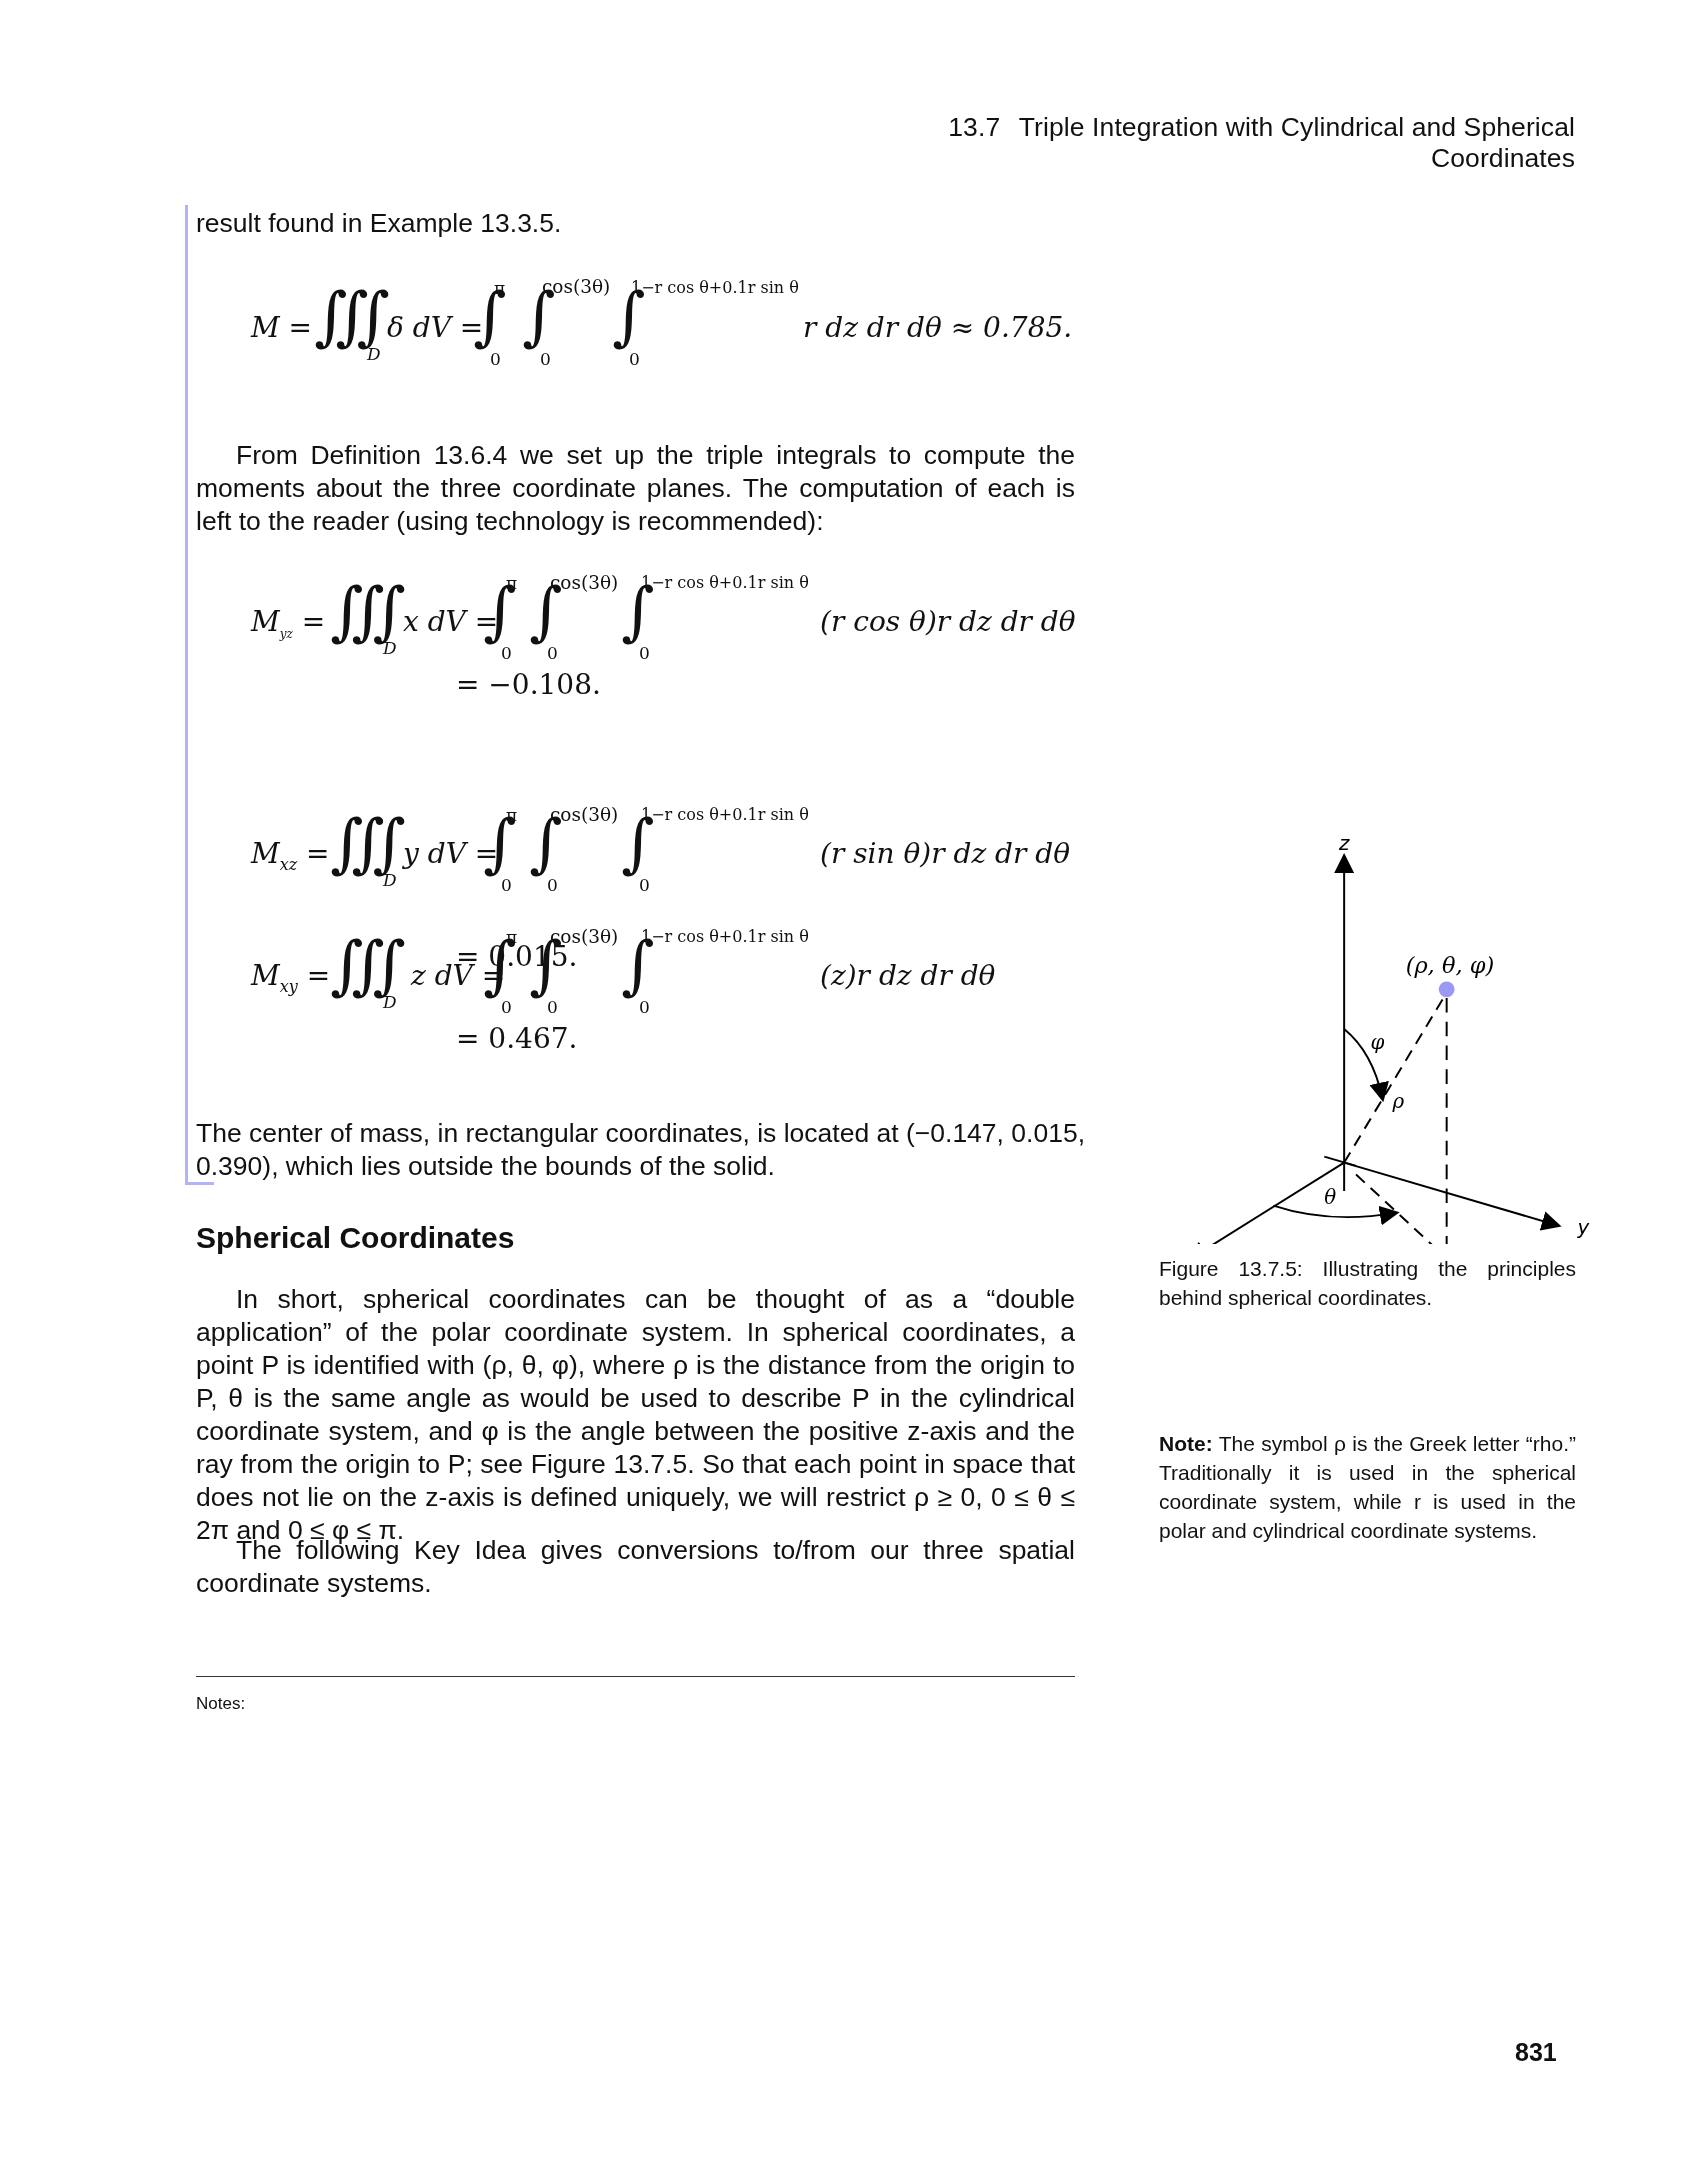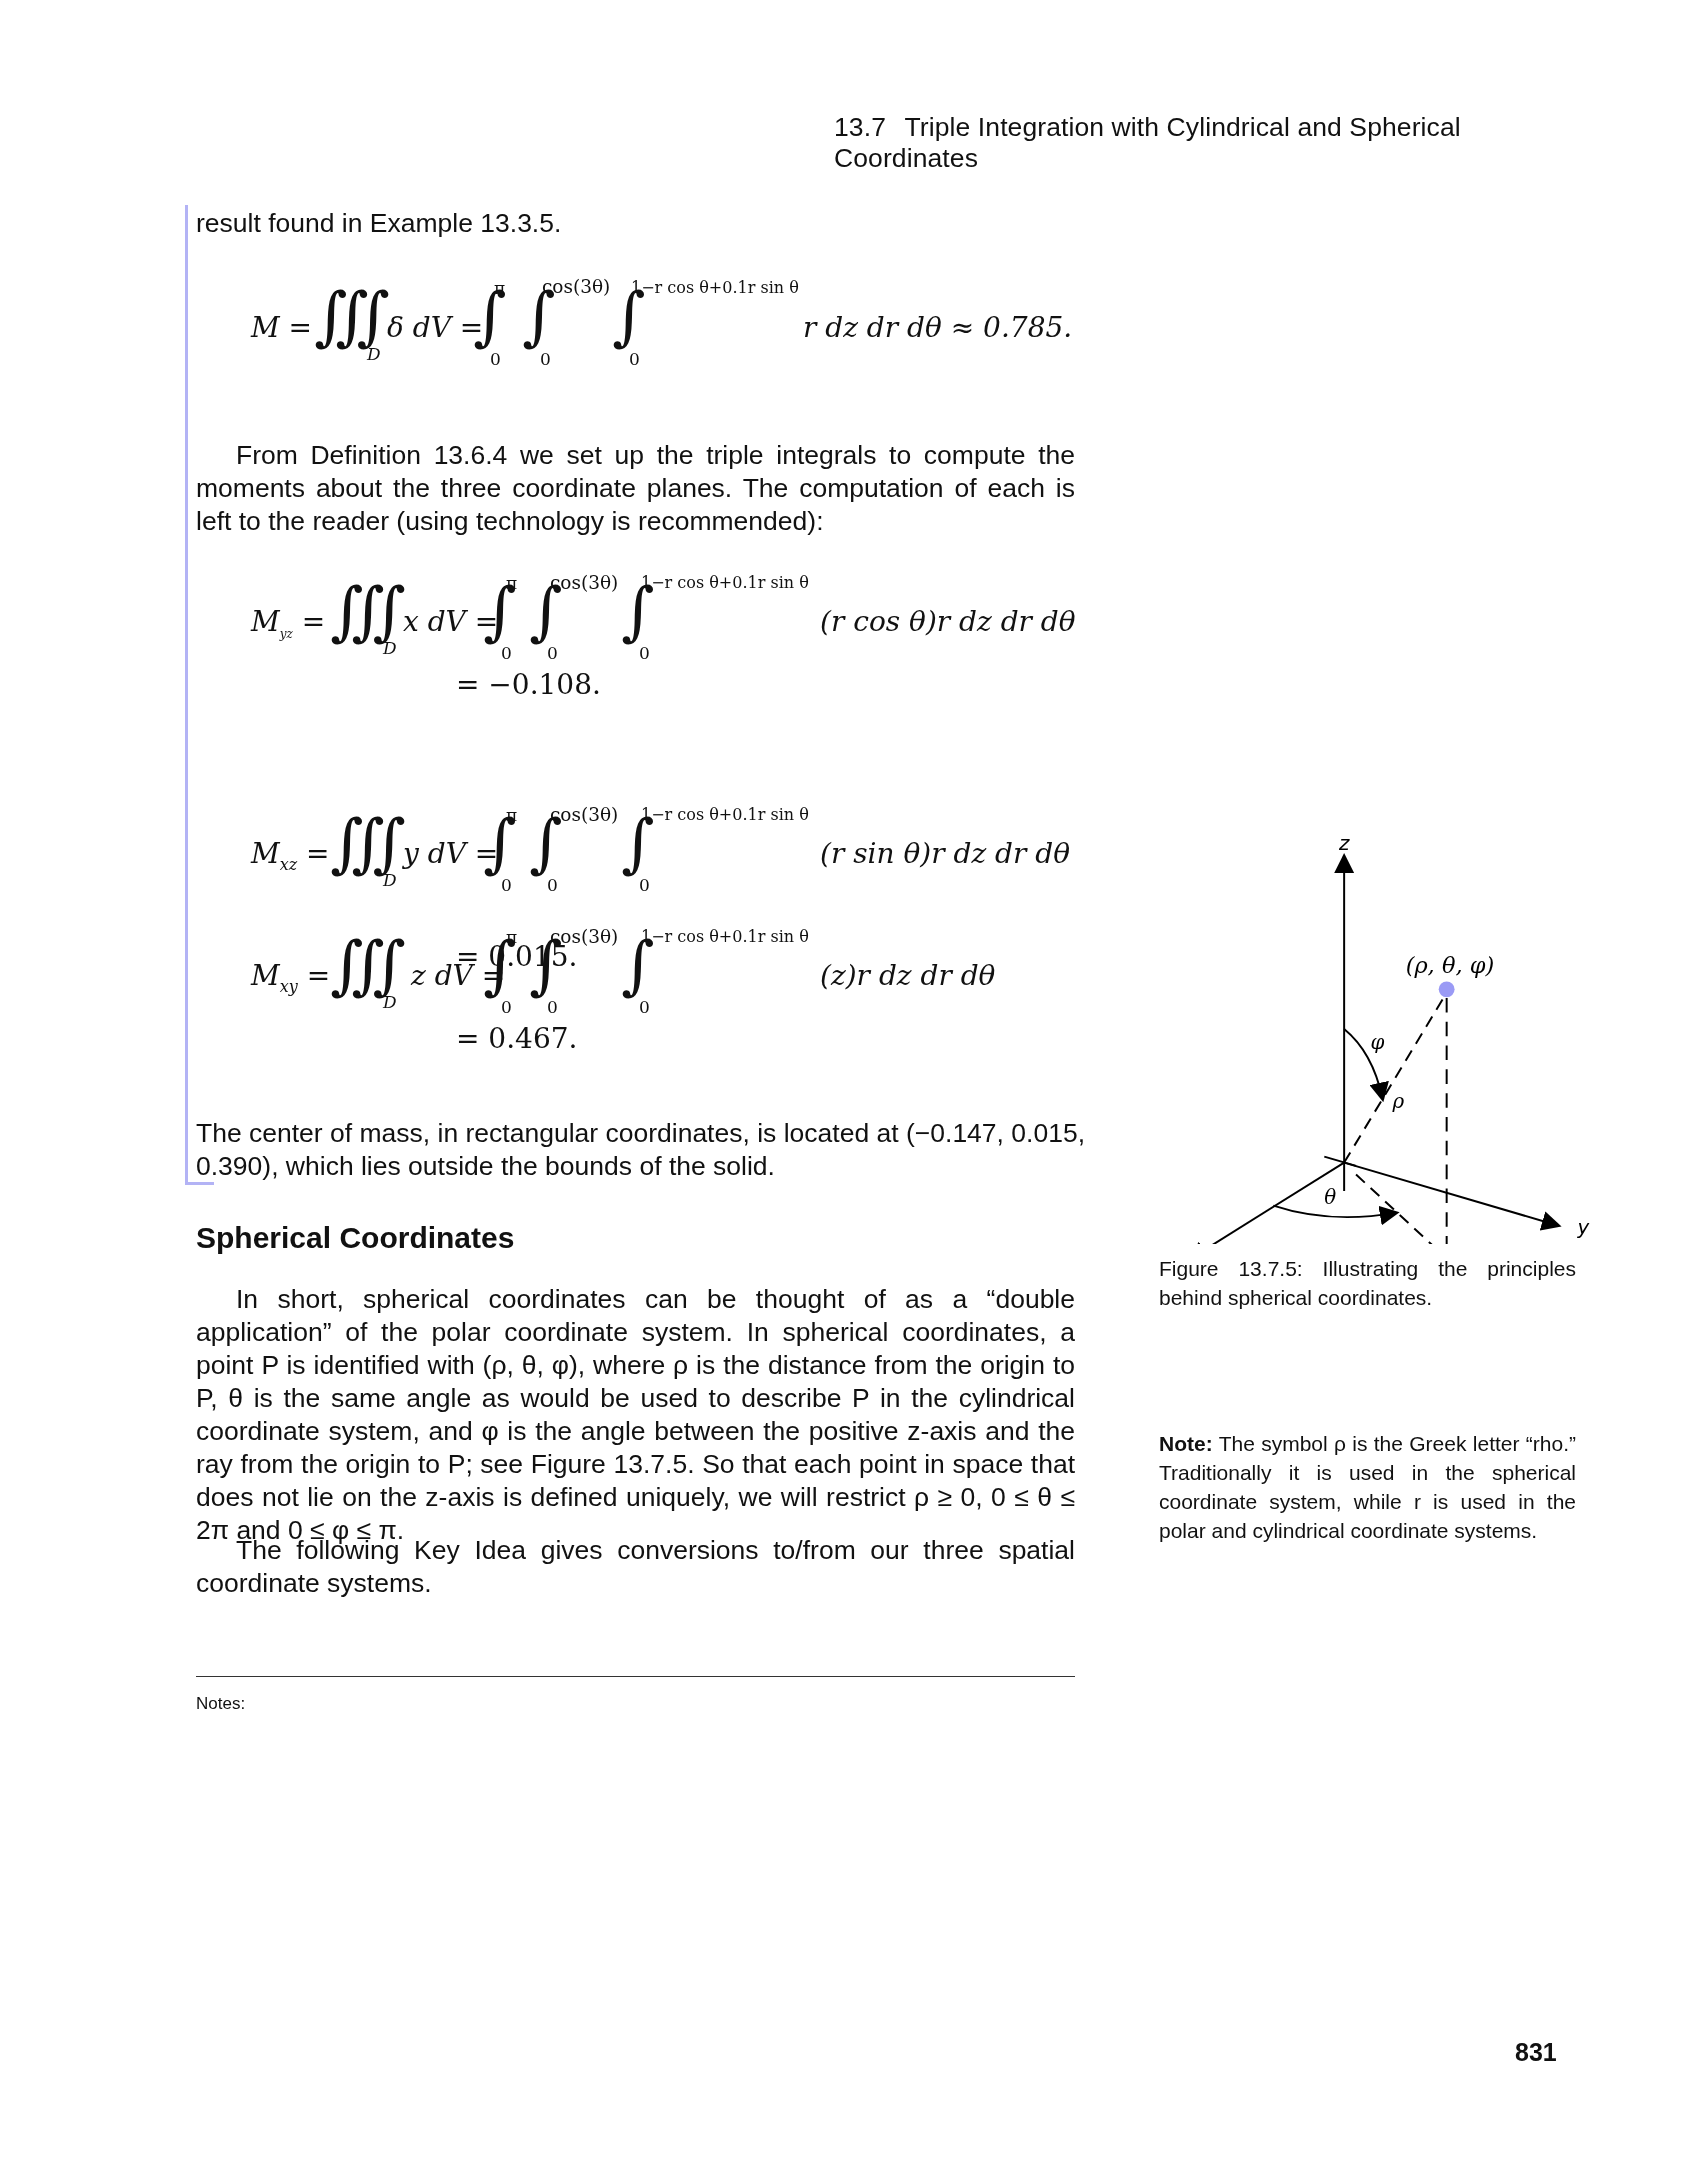--- a/index.html
+++ b/index.html
@@ -3,21 +3,21 @@
 <meta charset="utf-8">
 <style>
   html, body { margin: 0; padding: 0; background: #ffffff; }
   body {
     width: 1687px; height: 2183px; position: relative; overflow: hidden;
     font-family: "Liberation Sans", "DejaVu Sans", sans-serif;
     color: #111111;
   }
   .abs { position: absolute; }
   .running-head {
-    left: 834px; top: 112px; width: 741px; 
+    left: 834px; top: 112px; width: 741px; text-align: right;
     font-size: 26.5px; letter-spacing: 0.1px;
   }
   .running-head .num { margin-right: 18.5px; }
   .body-text {
     font-size: 26.5px; line-height: 33px; text-align: justify; margin-top: 9px;
   }
   .indent { text-indent: 40px; }
   .math { font-family: "DejaVu Serif", "Liberation Serif", serif; }
   .mi { font-style: italic; }
   .eq { font-size: 28px; white-space: nowrap; }

